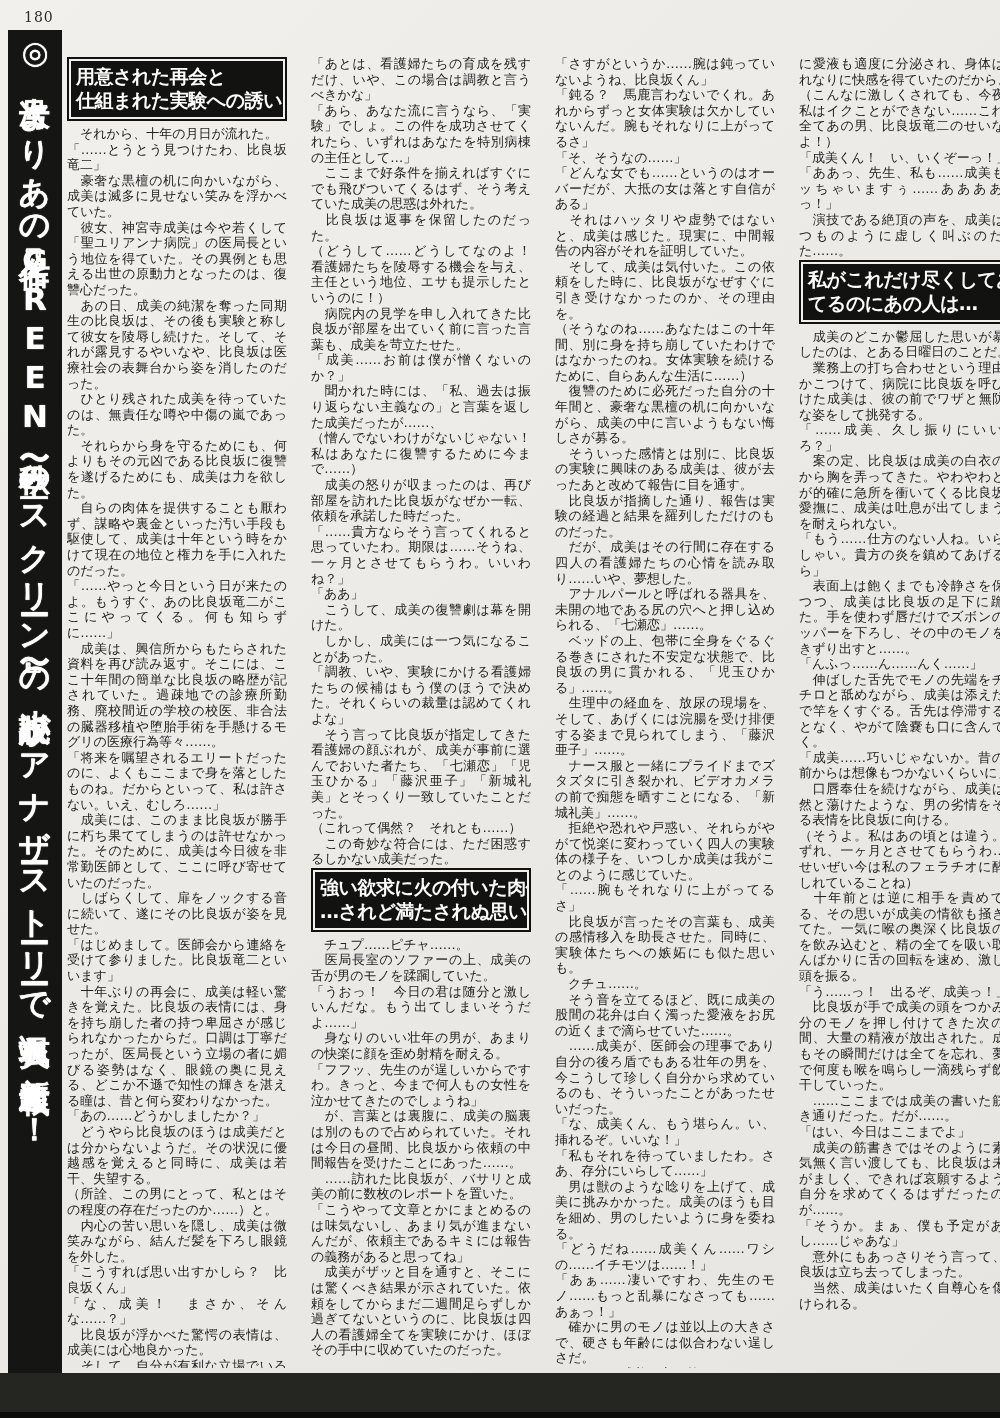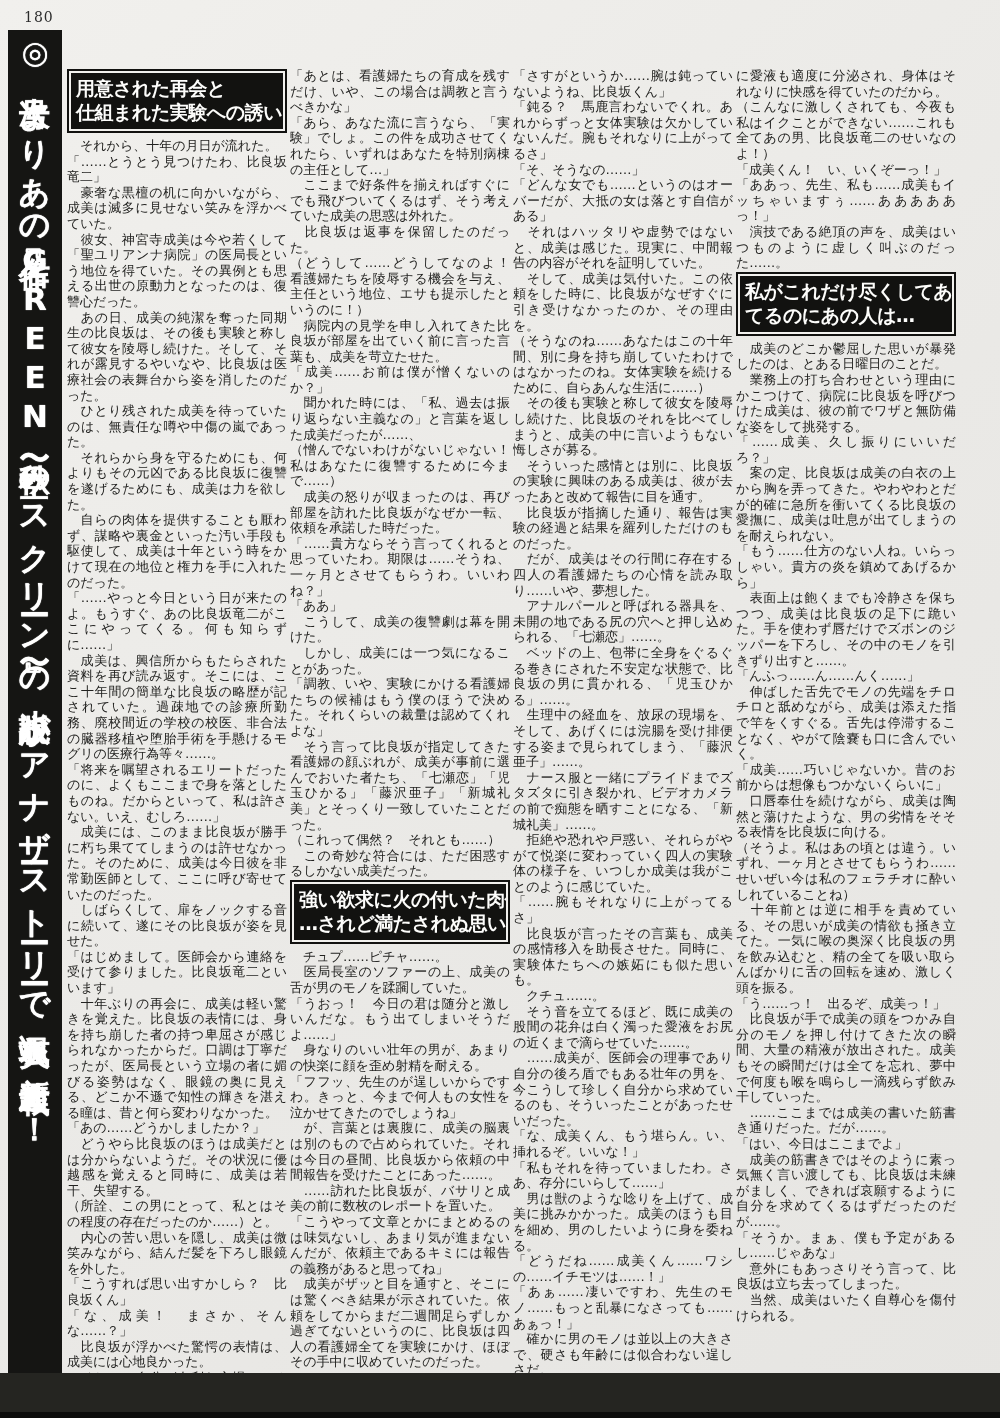--- a/index.html
+++ b/index.html
@@ -17,21 +17,21 @@
     background:#151513; display:flex; justify-content:center; align-items:flex-start;
   }
   .side-headline {
     writing-mode:vertical-rl; text-orientation:upright;
     color:#ffffff; font-weight:bold; font-size:31px; line-height:54px;
     letter-spacing:3px; padding-top:4px; height:1330px; overflow:hidden;
     text-shadow:0 0 1px #fff;
   }
   .columns {
     position:absolute; left:67px; top:56px; width:921px; height:1312px;
-    display:flex; gap:3px;margin-top:12px;
+    display:flex; gap:24px;
   }
   .col {
     width:220px; flex:0 0 220px; overflow:hidden;
     font-size:13px; line-height:15.6px; color:#222220;
     text-align:justify;
   }
   .col p { margin:0; padding:0; }
   .hbox {
     border:2px solid #121210; background:#f2f1ee; padding:2px;
     margin:1px 0 5px 0;
@@ -121,21 +121,21 @@
         <p>　成美がザッと目を通すと、そこには驚くべき結果が示されていた。依頼をしてからまだ二週間足らずしか過ぎてないというのに、比良坂は四人の看護婦全てを実験にかけ、ほぼその手中に収めていたのだった。</p>
       </div>
     <div class="col">
         <p>「さすがというか……腕は鈍っていないようね、比良坂くん」</p>
         <p>「鈍る？　馬鹿言わないでくれ。あれからずっと女体実験は欠かしていないんだ。腕もそれなりに上がってるさ」</p>
         <p>「そ、そうなの……」</p>
         <p>「どんな女でも……というのはオーバーだが、大抵の女は落とす自信がある」</p>
         <p>　それはハッタリや虚勢ではないと、成美は感じた。現実に、中間報告の内容がそれを証明していた。</p>
         <p>　そして、成美は気付いた。この依頼をした時に、比良坂がなぜすぐに引き受けなかったのか、その理由を。</p>
         <p>（そうなのね……あなたはこの十年間、別に身を持ち崩していたわけではなかったのね。女体実験を続けるために、自らあんな生活に……）</p>
-        <p>　その後も実験と称して彼女を陵辱し続けた、比良坂のそれを比べてしまうと、成美の中に言いようもない悔しさが募る。</p>
+        <p>　復讐のために必死だった自分の十年間と、豪奢な黒檀の机に向かいながら、成美の中に言いようもない悔しさが募る。</p>
         <p>　そういった感情とは別に、比良坂の実験に興味のある成美は、彼が去ったあと改めて報告に目を通す。</p>
         <p>　比良坂が指摘した通り、報告は実験の経過と結果を羅列しただけのものだった。</p>
         <p>　だが、成美はその行間に存在する四人の看護婦たちの心情を読み取り……いや、夢想した。</p>
         <p>　アナルパールと呼ばれる器具を、未開の地である尻の穴へと押し込められる、「七瀬恋」……。</p>
         <p>　ベッドの上、包帯に全身をぐるぐる巻きにされた不安定な状態で、比良坂の男に貫かれる、「児玉ひかる」……。</p>
         <p>　生理中の経血を、放尿の現場を、そして、あげくには浣腸を受け排便する姿まで見られてしまう、「藤沢亜子」……。</p>
         <p>　ナース服と一緒にプライドまでズタズタに引き裂かれ、ビデオカメラの前で痴態を晒すことになる、「新城礼美」……。</p>
         <p>　拒絶や恐れや戸惑い、それらがやがて悦楽に変わっていく四人の実験体の様子を、いつしか成美は我がことのように感じていた。</p>
         <p>「……腕もそれなりに上がってるさ」</p>
         <p>　比良坂が言ったその言葉も、成美の感情移入を助長させた。同時に、実験体たちへの嫉妬にも似た思いも。</p>

